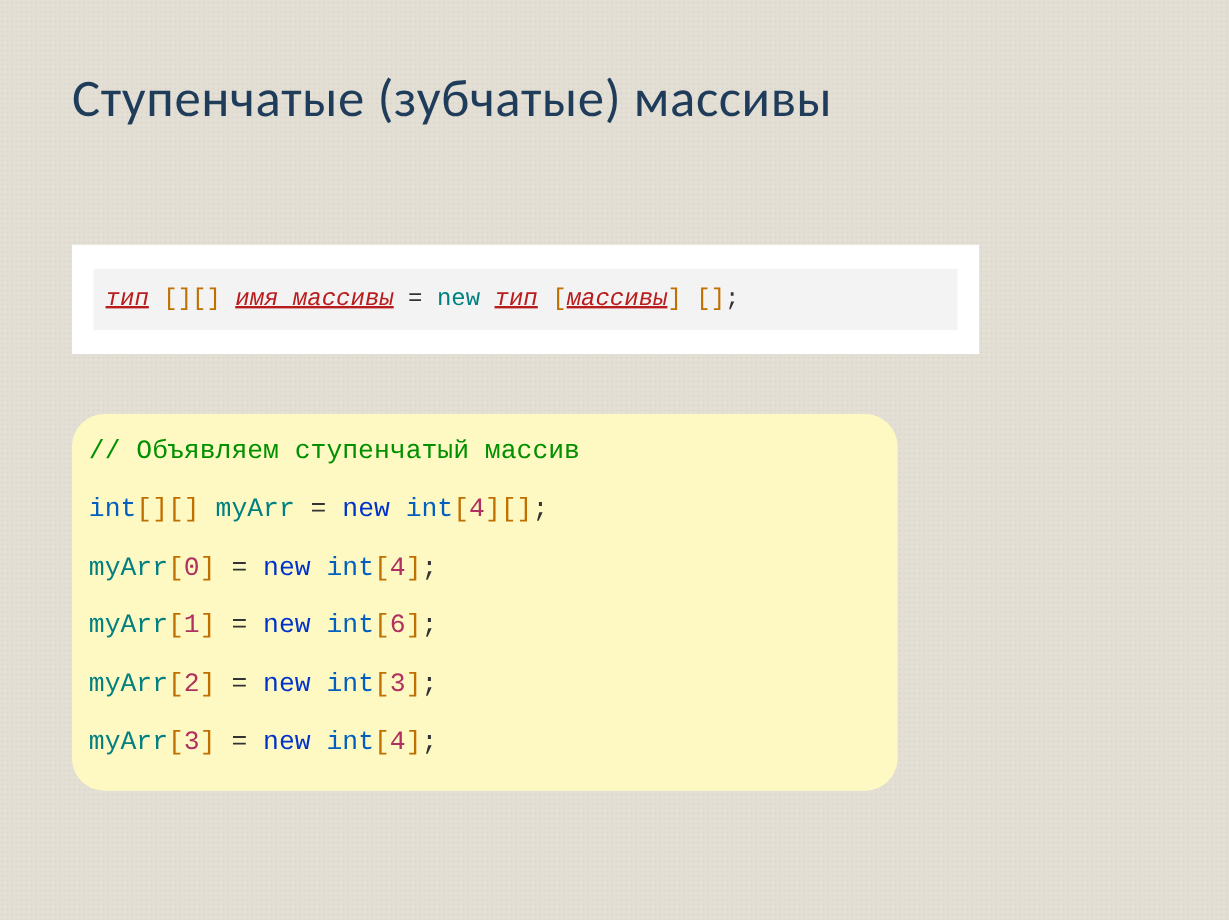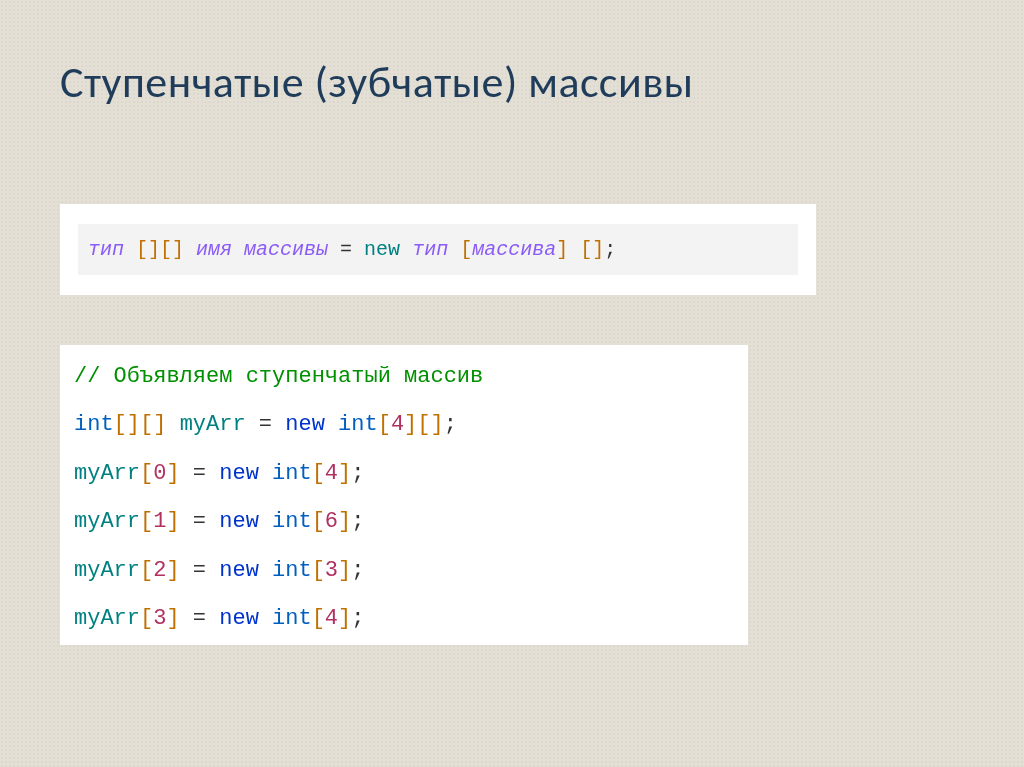--- a/index.html
+++ b/index.html
@@ -40,29 +40,30 @@
     width: 720px;
     margin-bottom: 50px;
   }
   .syntax-bar {
     background: #f3f3f3;
     padding: 14px 10px;
     font-family: "Consolas", "Courier New", monospace;
     font-size: 20px;
     color: #333;
   }
-  .syntax-bar .it  { font-style: italic; color: #8b5cf6; }
+  .syntax-bar .it  { font-style: italic; color: #b91c1c; text-decoration: underline; }
   .syntax-bar .kw  { color: #008080; } 
   .syntax-bar .br  { color: #c07000; } 
   .syntax-bar .eq  { color: #333; }
 
   .code-card {
-    background: #ffffff;
-    padding: 8px 14px 2px 14px;
+    background: #fef9c3;
+    padding: 8px 14px 16px 14px;
     width: 660px;
+    border-radius: 27px;
   }
   .code-card pre {
     margin: 0;
     line-height: 2.2;
   }
   .code-card code {
     font-family: "Consolas", "Courier New", monospace;
     font-size: 22px;
     white-space: pre;
   }
@@ -84,21 +85,21 @@
 
   <div class="syntax-card">
     <div class="syntax-bar">
       <span class="it">тип</span>
       <span class="br"> [][] </span>
       <span class="it">имя массивы</span>
       <span class="eq"> = </span>
       <span class="kw">new</span>
       <span> </span>
       <span class="it">тип</span>
-      <span class="br">[</span><span class="it">массива</span><span class="br">]</span>
+      <span class="br">[</span><span class="it">массивы</span><span class="br">]</span>
       <span class="br"> []</span><span class="c-punc">;</span>
     </div>
   </div>
 
   <div class="code-card">
     <pre><code><span class="c-comment">// Объявляем ступенчатый массив</span>
 <span class="c-type">int</span><span class="c-br">[][]</span> <span class="c-ident">myArr</span> <span class="c-punc">=</span> <span class="c-kw">new</span> <span class="c-type">int</span><span class="c-br">[</span><span class="c-num">4</span><span class="c-br">][]</span><span class="c-punc">;</span>
 <span class="c-ident">myArr</span><span class="c-br">[</span><span class="c-num">0</span><span class="c-br">]</span> <span class="c-punc">=</span> <span class="c-kw">new</span> <span class="c-type">int</span><span class="c-br">[</span><span class="c-num">4</span><span class="c-br">]</span><span class="c-punc">;</span>
 <span class="c-ident">myArr</span><span class="c-br">[</span><span class="c-num">1</span><span class="c-br">]</span> <span class="c-punc">=</span> <span class="c-kw">new</span> <span class="c-type">int</span><span class="c-br">[</span><span class="c-num">6</span><span class="c-br">]</span><span class="c-punc">;</span>
 <span class="c-ident">myArr</span><span class="c-br">[</span><span class="c-num">2</span><span class="c-br">]</span> <span class="c-punc">=</span> <span class="c-kw">new</span> <span class="c-type">int</span><span class="c-br">[</span><span class="c-num">3</span><span class="c-br">]</span><span class="c-punc">;</span>

